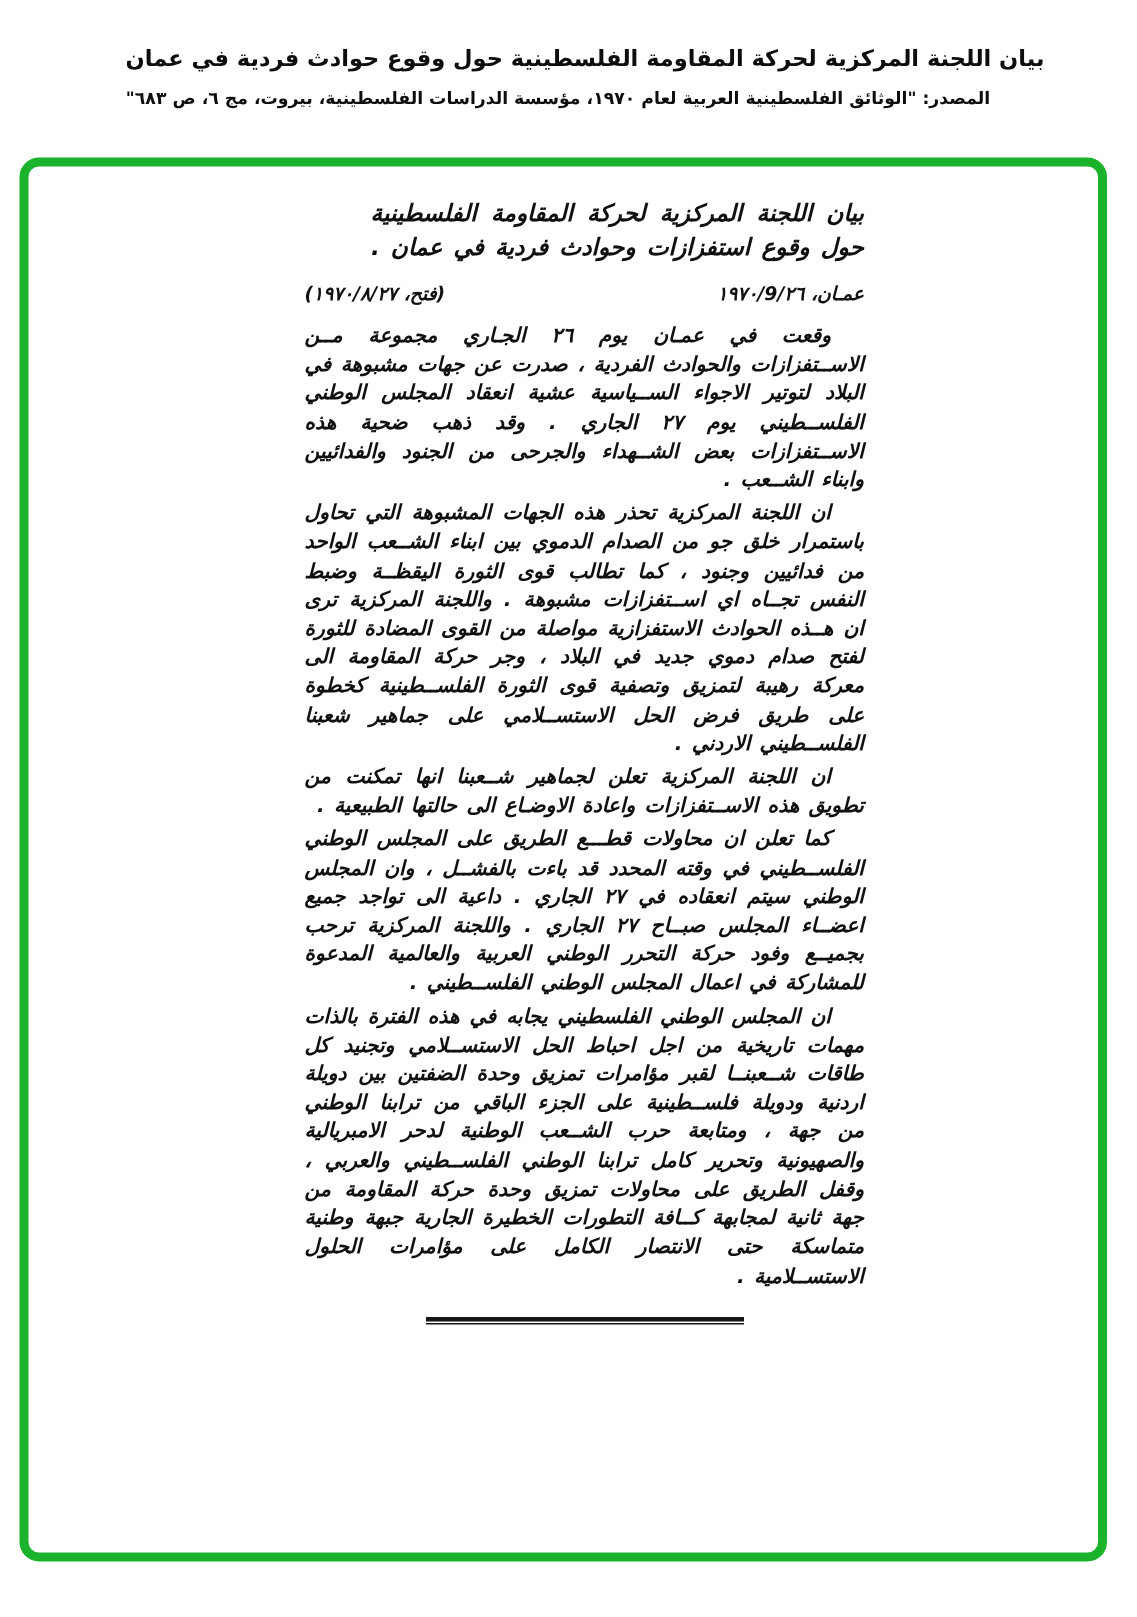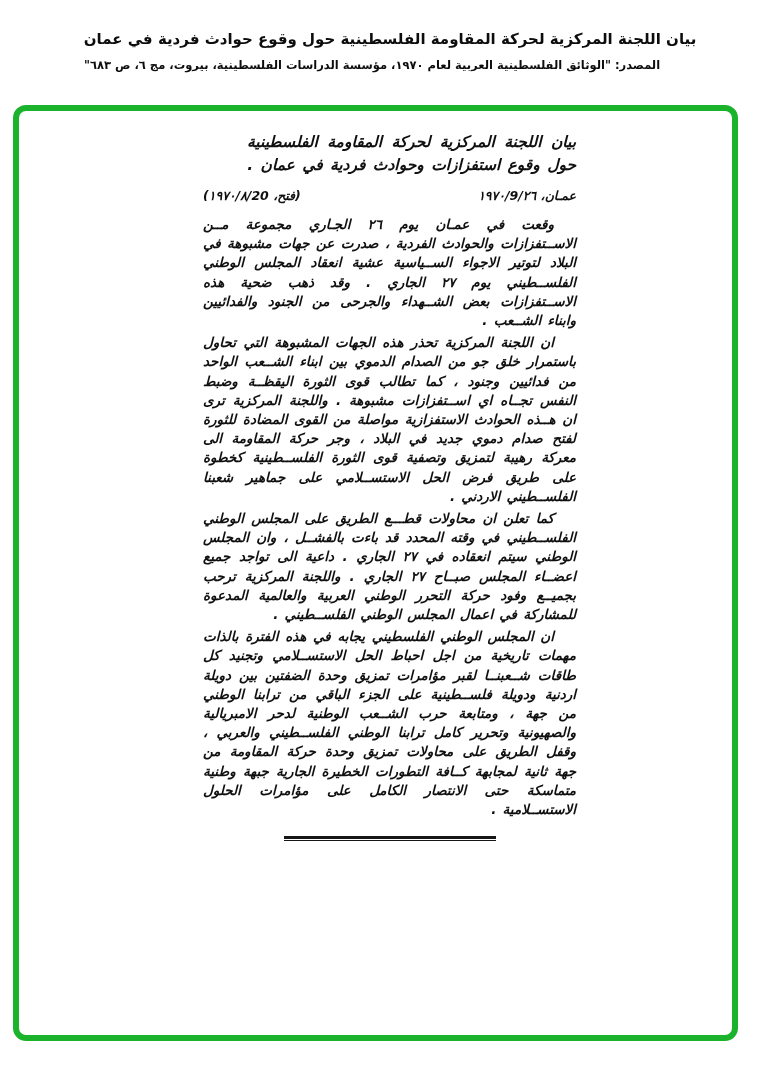--- a/index.html
+++ b/index.html
@@ -105,24 +105,25 @@
 </div>
 
 <div class="frame" style="border-color: rgb(27, 179, 44);"></div>
 
 <div class="doc">
 
   <div class="doc-title">بيان اللجنة المركزية لحركة المقاومة الفلسطينية حول وقوع استفزازات وحوادث فردية في عمان .</div>
 
   <div class="dateline">
     <span>عمـان، ١٩٧٠/9/٢٦</span>
-    <span>(فتح، ١٩٧٠/٨/20)</span>
+    <span>(فتح، ١٩٧٠/٨/٢٧)</span>
   </div>
 
   <div class="doc-body">
     <p>وقعت في عمـان يوم ٢٦ الجـاري مجموعة مــن الاســتفزازات والحوادث الفردية ، صدرت عن جهات مشبوهة في البلاد لتوتير الاجواء الســياسية عشية انعقاد المجلس الوطني الفلســطيني يوم ٢٧ الجاري . وقد ذهب ضحية هذه الاســتفزازات بعض الشــهداء والجرحى من الجنود والفدائيين وابناء الشــعب .</p>
     <p>ان اللجنة المركزية تحذر هذه الجهات المشبوهة التي تحاول باستمرار خلق جو من الصدام الدموي بين ابناء الشــعب الواحد من فدائيين وجنود ، كما تطالب قوى الثورة اليقظــة وضبط النفس تجــاه اي اســتفزازات مشبوهة . واللجنة المركزية ترى ان هــذه الحوادث الاستفزازية مواصلة من القوى المضادة للثورة لفتح صدام دموي جديد في البلاد ، وجر حركة المقاومة الى معركة رهيبة لتمزيق وتصفية قوى الثورة الفلســطينية كخطوة على طريق فرض الحل الاستســلامي على جماهير شعبنا الفلســطيني الاردني .</p>
+    <p>ان اللجنة المركزية تعلن لجماهير شــعبنا انها تمكنت من تطويق هذه الاســتفزازات واعادة الاوضـاع الى حالتها الطبيعية .</p>
     <p>كما تعلن ان محاولات قطـــع الطريق على المجلس الوطني الفلســطيني في وقته المحدد قد باءت بالفشــل ، وان المجلس الوطني سيتم انعقاده في ٢٧ الجاري . داعية الى تواجد جميع اعضــاء المجلس صبــاح ٢٧ الجاري . واللجنة المركزية ترحب بجميــع وفود حركة التحرر الوطني العربية والعالمية المدعوة للمشاركة في اعمال المجلس الوطني الفلســطيني .</p>
     <p>ان المجلس الوطني الفلسطيني يجابه في هذه الفترة بالذات مهمات تاريخية من اجل احباط الحل الاستســلامي وتجنيد كل طاقات شــعبنــا لقبر مؤامرات تمزيق وحدة الضفتين بين دويلة اردنية ودويلة فلســطينية على الجزء الباقي من ترابنا الوطني من جهة ، ومتابعة حرب الشــعب الوطنية لدحر الامبريالية والصهيونية وتحرير كامل ترابنا الوطني الفلســطيني والعربي ، وقفل الطريق على محاولات تمزيق وحدة حركة المقاومة من جهة ثانية لمجابهة كــافة التطورات الخطيرة الجارية جبهة وطنية متماسكة حتى الانتصار الكامل على مؤامرات الحلول الاستســلامية .</p>
   </div>
 
   <div class="end-rule"></div>
 </div>
 
 </body></html>

